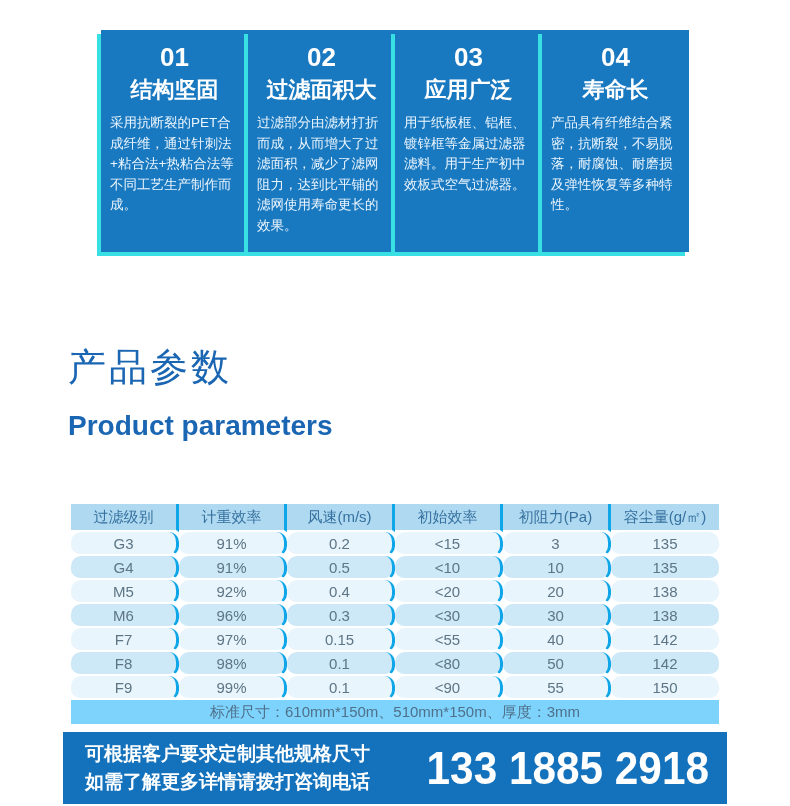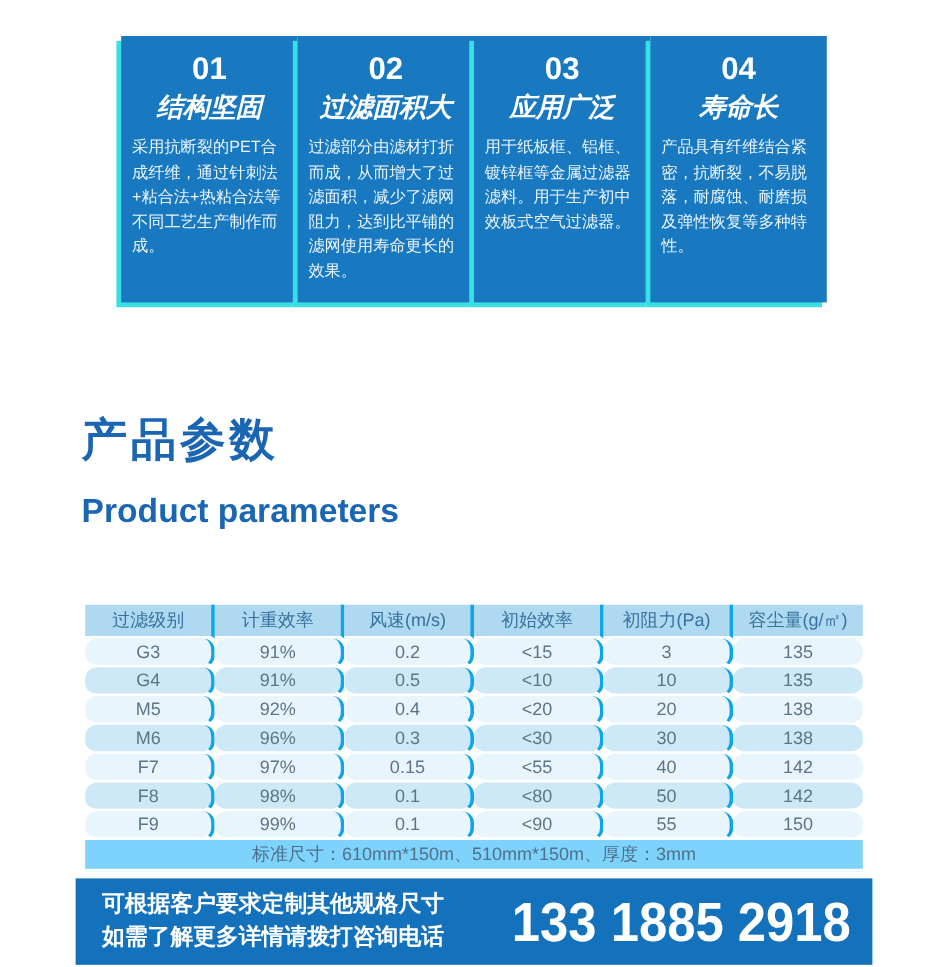--- a/index.html
+++ b/index.html
@@ -10,25 +10,25 @@
   }
   
   .features{display:flex;justify-content:center;padding-top:30px;}
   .card{
     width:147px;height:222px;box-sizing:border-box;
     background:#1878c0;color:#ffffff;
     box-shadow:-4px 4px 0 0 #38dfe3;
     padding:12px 9px 0 9px;
   }
   .card-num{text-align:center;font-size:26px;font-weight:bold;line-height:1.2;}
-  .card-title{text-align:center;font-size:22px;font-weight:bold;margin:2px 0 8px 0;white-space:nowrap;font-style:italic;}
+  .card-title{text-align:center;font-size:22px;font-weight:bold;margin:2px 0 8px 0;white-space:nowrap;}
   .card-desc{font-size:13.5px;line-height:1.52;color:#eaf5fd;text-align:left;}
   
   .section{margin:93px 0 0 68px;color:#1a66b3;}
-  .section-zh{font-size:38px;font-weight:bold;letter-spacing:3px;line-height:1.2;}
+  .section-zh{font-size:38px;font-weight:normal;letter-spacing:3px;line-height:1.2;}
   .section-en{font-size:28px;font-weight:bold;margin-top:18px;line-height:1.2;}
   
   table.params{
     width:648px;margin:62px auto 0 auto;
     border-collapse:separate;border-spacing:0;
     font-size:15px;table-layout:fixed;
   }
   table.params th,table.params td{
     text-align:center;vertical-align:middle;
     border-right:3px solid #0ea5e9;border-bottom:2px solid #ffffff;

